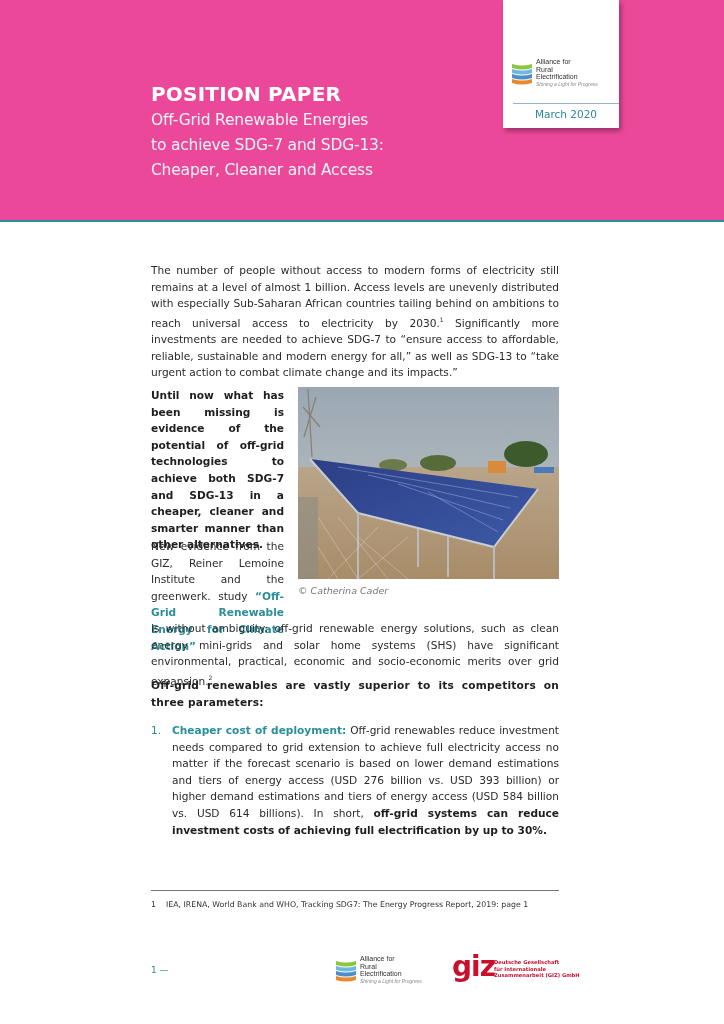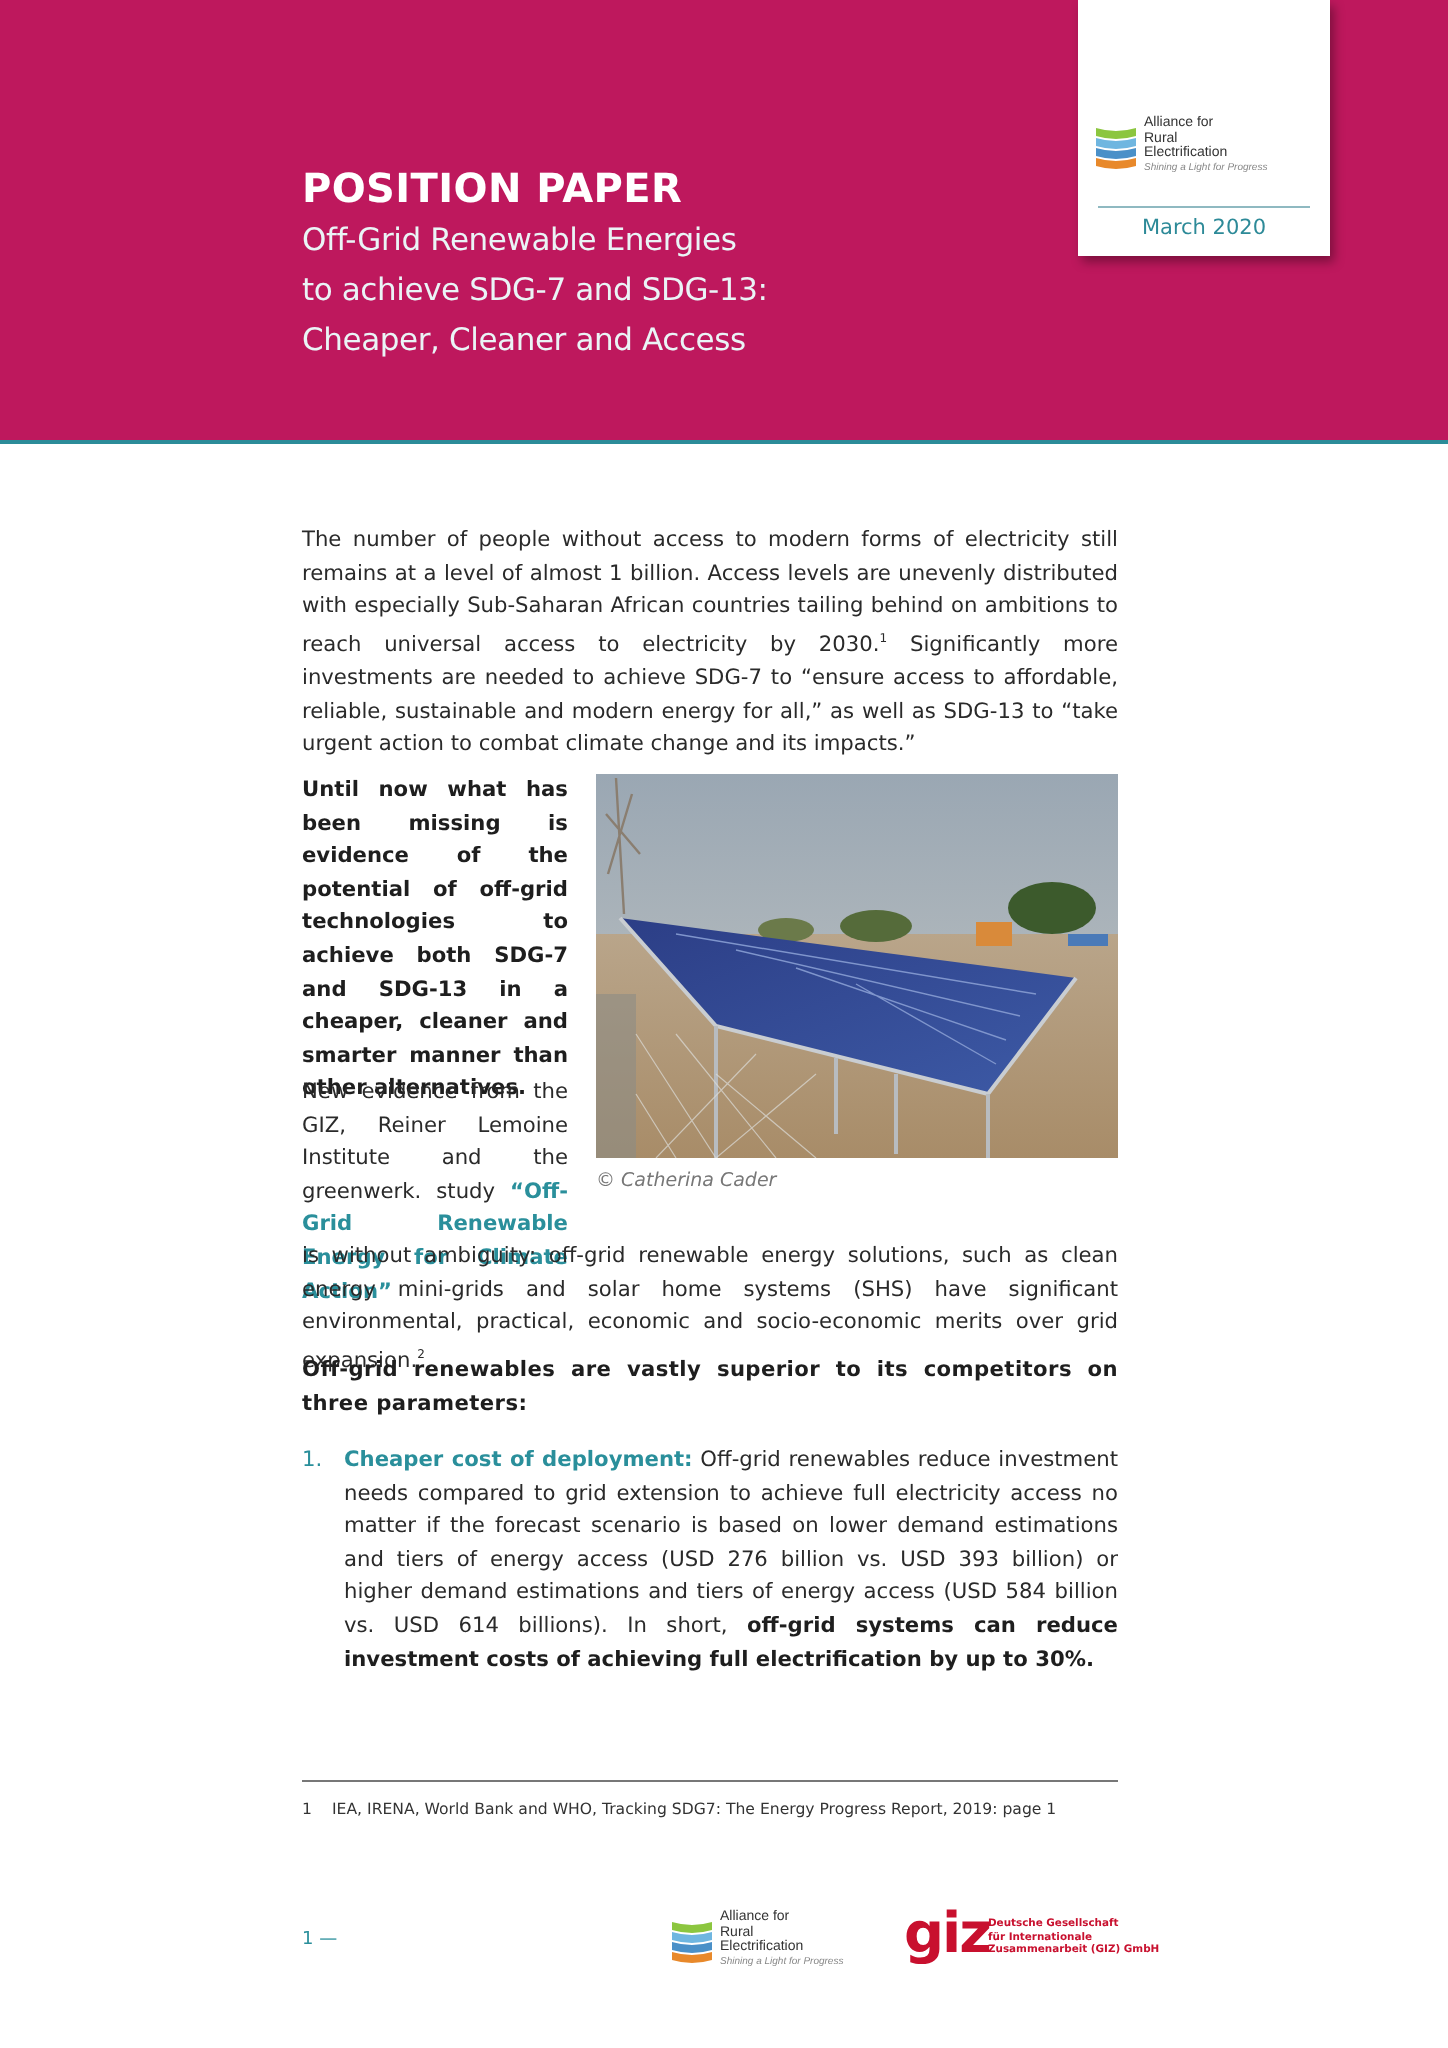--- a/index.html
+++ b/index.html
@@ -1,24 +1,24 @@
 <!DOCTYPE html>
 <html><head>
 <meta charset="utf-8">
 <style>
   * { box-sizing: border-box; margin: 0; padding: 0; }
   html, body { width: 724px; height: 1024px; background: #ffffff; overflow: hidden; }
   body { position: relative; font-family: "DejaVu Sans", sans-serif; color: #222; }
 
-  .banner { position: absolute; left: 0; top: 0; width: 724px; height: 222px; background: #be185d; border-bottom: 2px solid #2c8c99; }
+  .banner { position: absolute; left: 0; top: 0; width: 724px; height: 222px; background: #ec4899; border-bottom: 2px solid #2c8c99; }
   .title-block { position: absolute; left: 151px; top: 80px; color: #ffffff; }
   .title-main { font-family: "DejaVu Sans", sans-serif; font-weight: bold; font-size: 20px; letter-spacing: 0.2px; line-height: 28px; }
   .title-sub { font-size: 15.5px; line-height: 25px; color: #eaf4f6; letter-spacing: -0.2px; }
 
-  .card { position: absolute; left: 503px; top: 0; width: 126px; height: 128px; background: #ffffff; box-shadow: 2px 3px 5px rgba(0,0,0,0.35); margin-left: 36px; }
+  .card { position: absolute; left: 503px; top: 0; width: 116px; height: 128px; background: #ffffff; box-shadow: 2px 3px 5px rgba(0,0,0,0.35); }
   .card-logo { position: absolute; left: 8px; top: 58px; width: 112px; height: 34px; }
   .card-rule { position: absolute; left: 10px; top: 103px; width: 106px; border-top: 1px solid #8fb9c1; }
   .card-date { position: absolute; left: 0; top: 108px; width: 126px; text-align: center; font-size: 10.5px; color: #2d8a98; }
 
   .logo-stripes { position: absolute; left: 0; top: 3px; width: 22px; height: 26px; }
   .logo-text { position: absolute; left: 25px; top: 0; font-family: "Liberation Sans", sans-serif; font-size: 7px; line-height: 7.5px; color: #333; }
   .logo-tag { position: absolute; left: 25px; top: 23px; font-family: "Liberation Sans", sans-serif; font-style: italic; font-size: 5px; color: #888; white-space: nowrap; }
 
   .body-text { position: absolute; left: 151px; width: 408px; font-size: 10.6px; line-height: 16.6px; color: #2a2a2a; text-align: justify; }
   .intro { top: 262px; }

